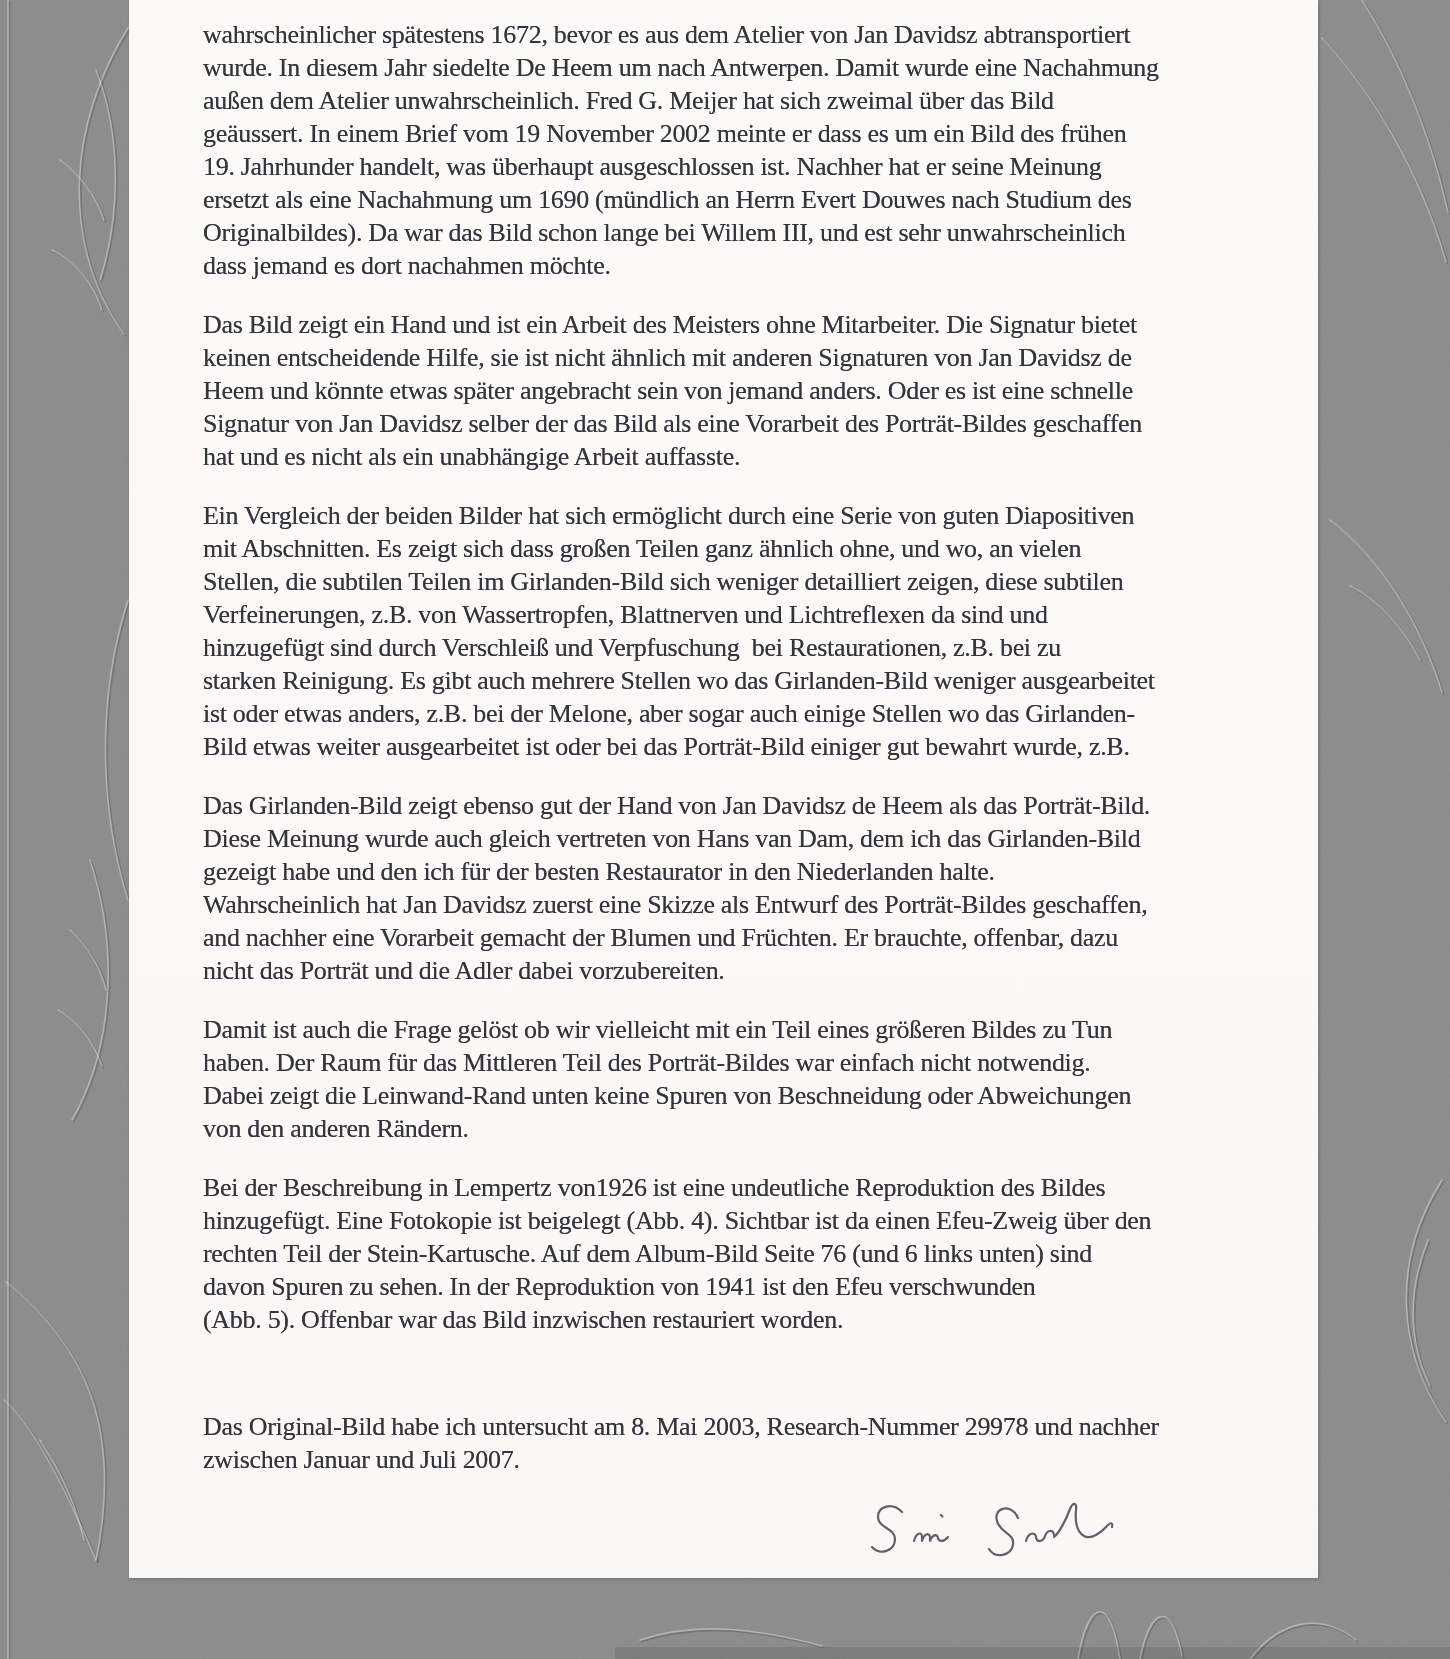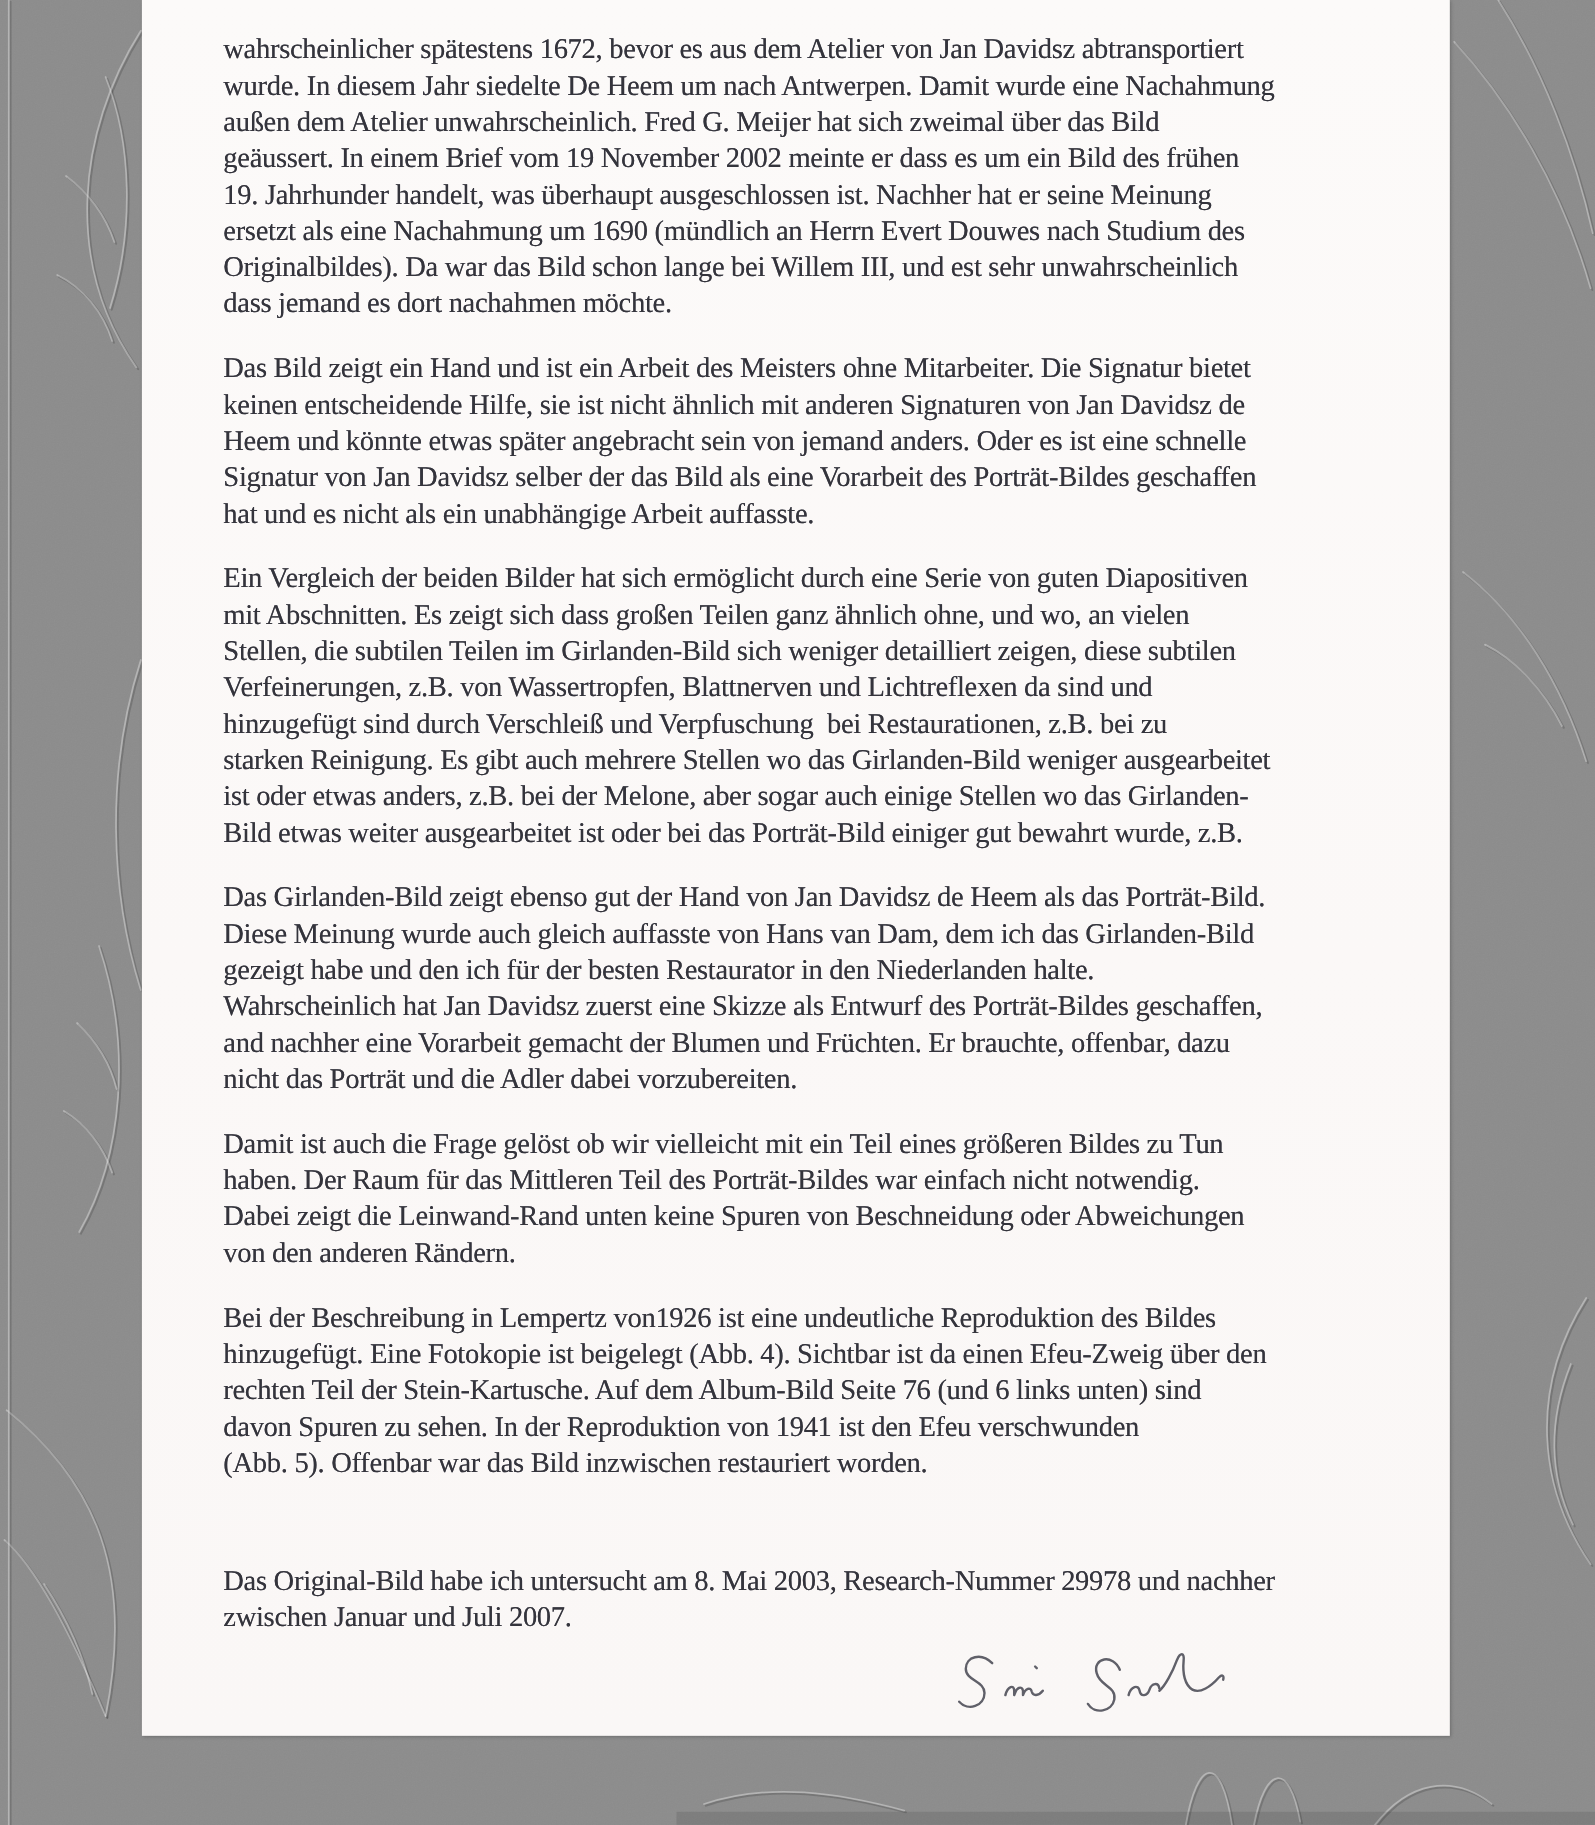--- a/index.html
+++ b/index.html
@@ -17,21 +17,21 @@
   .page{
     position:absolute;left:129px;top:0;width:1189px;height:1578px;
     background:linear-gradient(180deg,#fcfaf9 0%,#fbf8f7 55%,#faf7f6 100%);
     z-index:2;box-shadow:1px 1px 3px rgba(0,0,0,0.22);
   }
   .doc-body{
     position:absolute;left:74px;top:16px;width:1015px;
     color:#34343c;font-size:26px;line-height:33px;letter-spacing:-0.3px;
     text-shadow:0 0 0.6px rgba(52,52,64,0.75);
   }
-  .para{margin:12px 0 26px 0;}
+  .para{margin:2px 0 26px 0;}
   .para.extra-gap{margin-top:74px;}
   .line{display:block;white-space:pre;}
   .signature{position:absolute;left:729px;top:1490px;width:270px;height:90px;}
   .sig-stroke{fill:none;stroke:#50505a;stroke-width:2.2;stroke-linecap:round;stroke-linejoin:round;opacity:0.9;}
 </style>
 </head>
 <body>
 
 <svg class="bed-decor" width="1450" height="1659" viewBox="0 0 1450 1659" aria-hidden="true">
   <defs>
@@ -103,21 +103,21 @@
         <span class="line">mit Abschnitten. Es zeigt sich dass großen Teilen ganz ähnlich ohne, und wo, an vielen</span>
         <span class="line">Stellen, die subtilen Teilen im Girlanden-Bild sich weniger detailliert zeigen, diese subtilen</span>
         <span class="line">Verfeinerungen, z.B. von Wassertropfen, Blattnerven und Lichtreflexen da sind und</span>
         <span class="line">hinzugefügt sind durch Verschleiß und Verpfuschung  bei Restaurationen, z.B. bei zu</span>
         <span class="line">starken Reinigung. Es gibt auch mehrere Stellen wo das Girlanden-Bild weniger ausgearbeitet</span>
         <span class="line">ist oder etwas anders, z.B. bei der Melone, aber sogar auch einige Stellen wo das Girlanden-</span>
         <span class="line">Bild etwas weiter ausgearbeitet ist oder bei das Porträt-Bild einiger gut bewahrt wurde, z.B.</span>
       </p>
       <p class="para">
         <span class="line">Das Girlanden-Bild zeigt ebenso gut der Hand von Jan Davidsz de Heem als das Porträt-Bild.</span>
-        <span class="line">Diese Meinung wurde auch gleich auffasste von Hans van Dam, dem ich das Girlanden-Bild</span>
+        <span class="line">Diese Meinung wurde auch gleich vertreten von Hans van Dam, dem ich das Girlanden-Bild</span>
         <span class="line">gezeigt habe und den ich für der besten Restaurator in den Niederlanden halte.</span>
         <span class="line">Wahrscheinlich hat Jan Davidsz zuerst eine Skizze als Entwurf des Porträt-Bildes geschaffen,</span>
         <span class="line">and nachher eine Vorarbeit gemacht der Blumen und Früchten. Er brauchte, offenbar, dazu</span>
         <span class="line">nicht das Porträt und die Adler dabei vorzubereiten.</span>
       </p>
       <p class="para">
         <span class="line">Damit ist auch die Frage gelöst ob wir vielleicht mit ein Teil eines größeren Bildes zu Tun</span>
         <span class="line">haben. Der Raum für das Mittleren Teil des Porträt-Bildes war einfach nicht notwendig.</span>
         <span class="line">Dabei zeigt die Leinwand-Rand unten keine Spuren von Beschneidung oder Abweichungen</span>
         <span class="line">von den anderen Rändern.</span>

